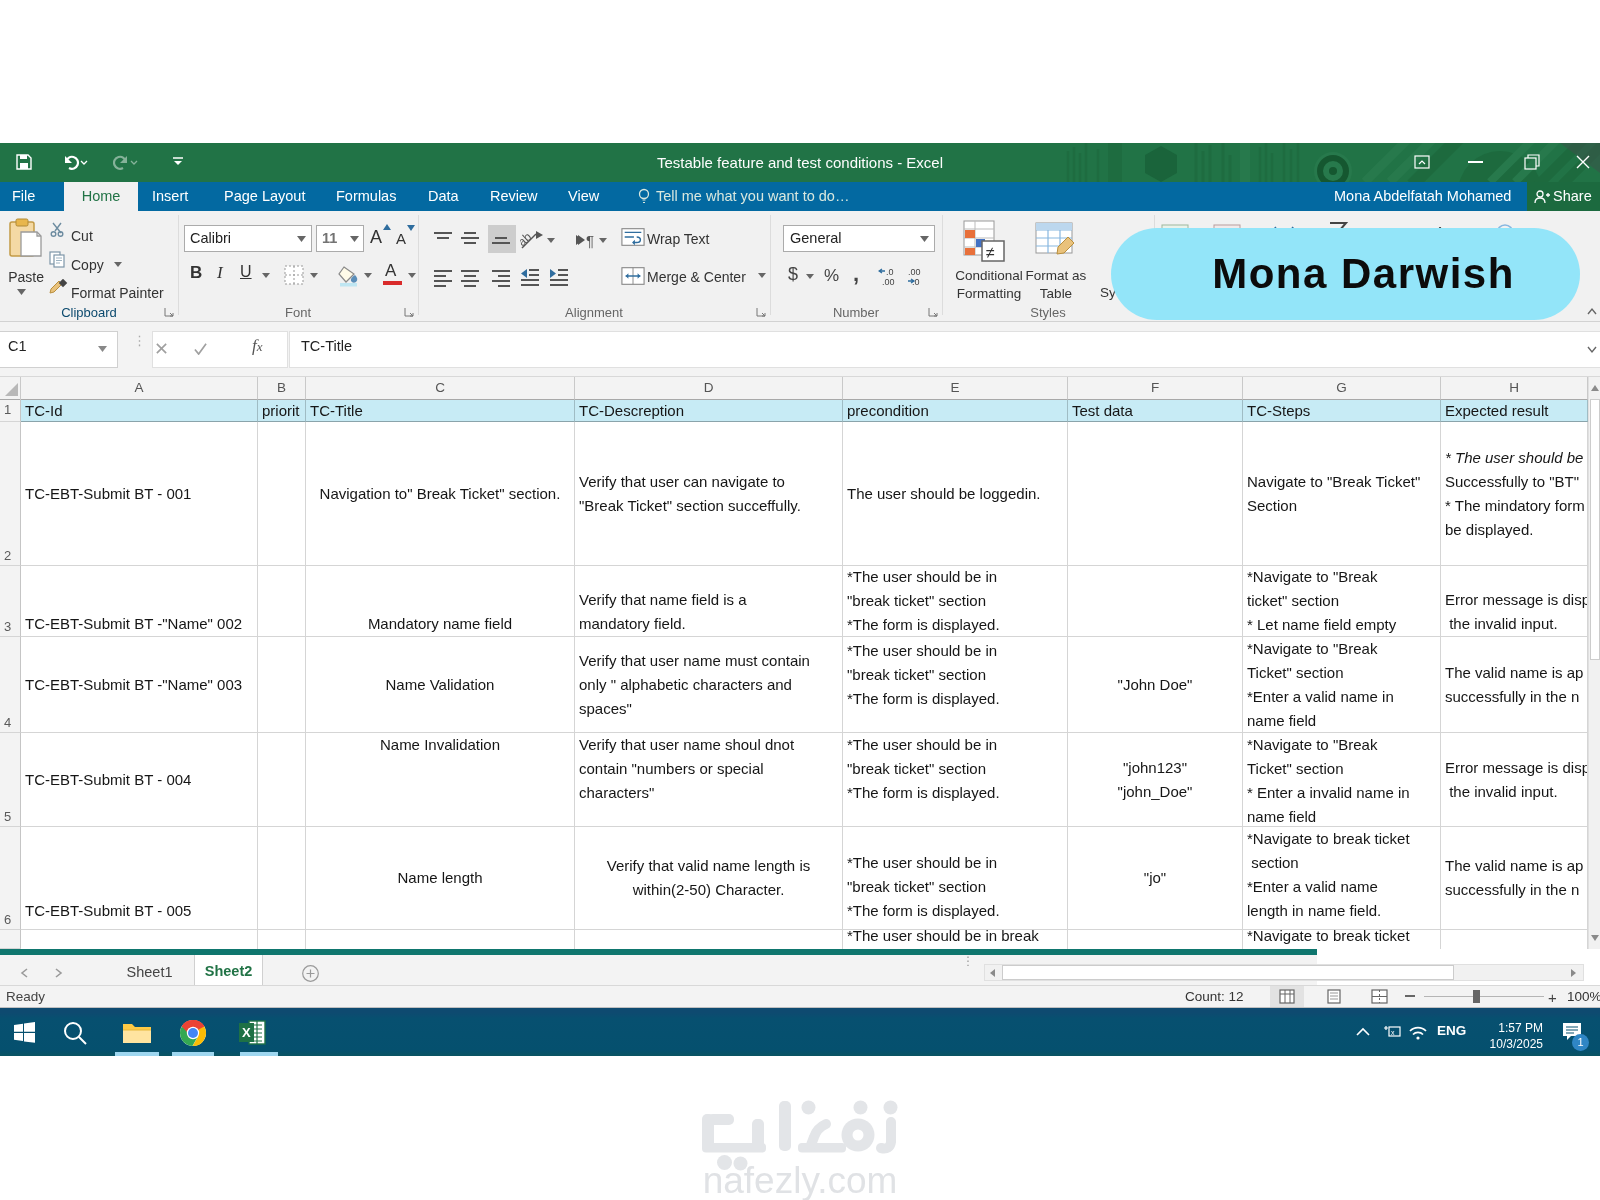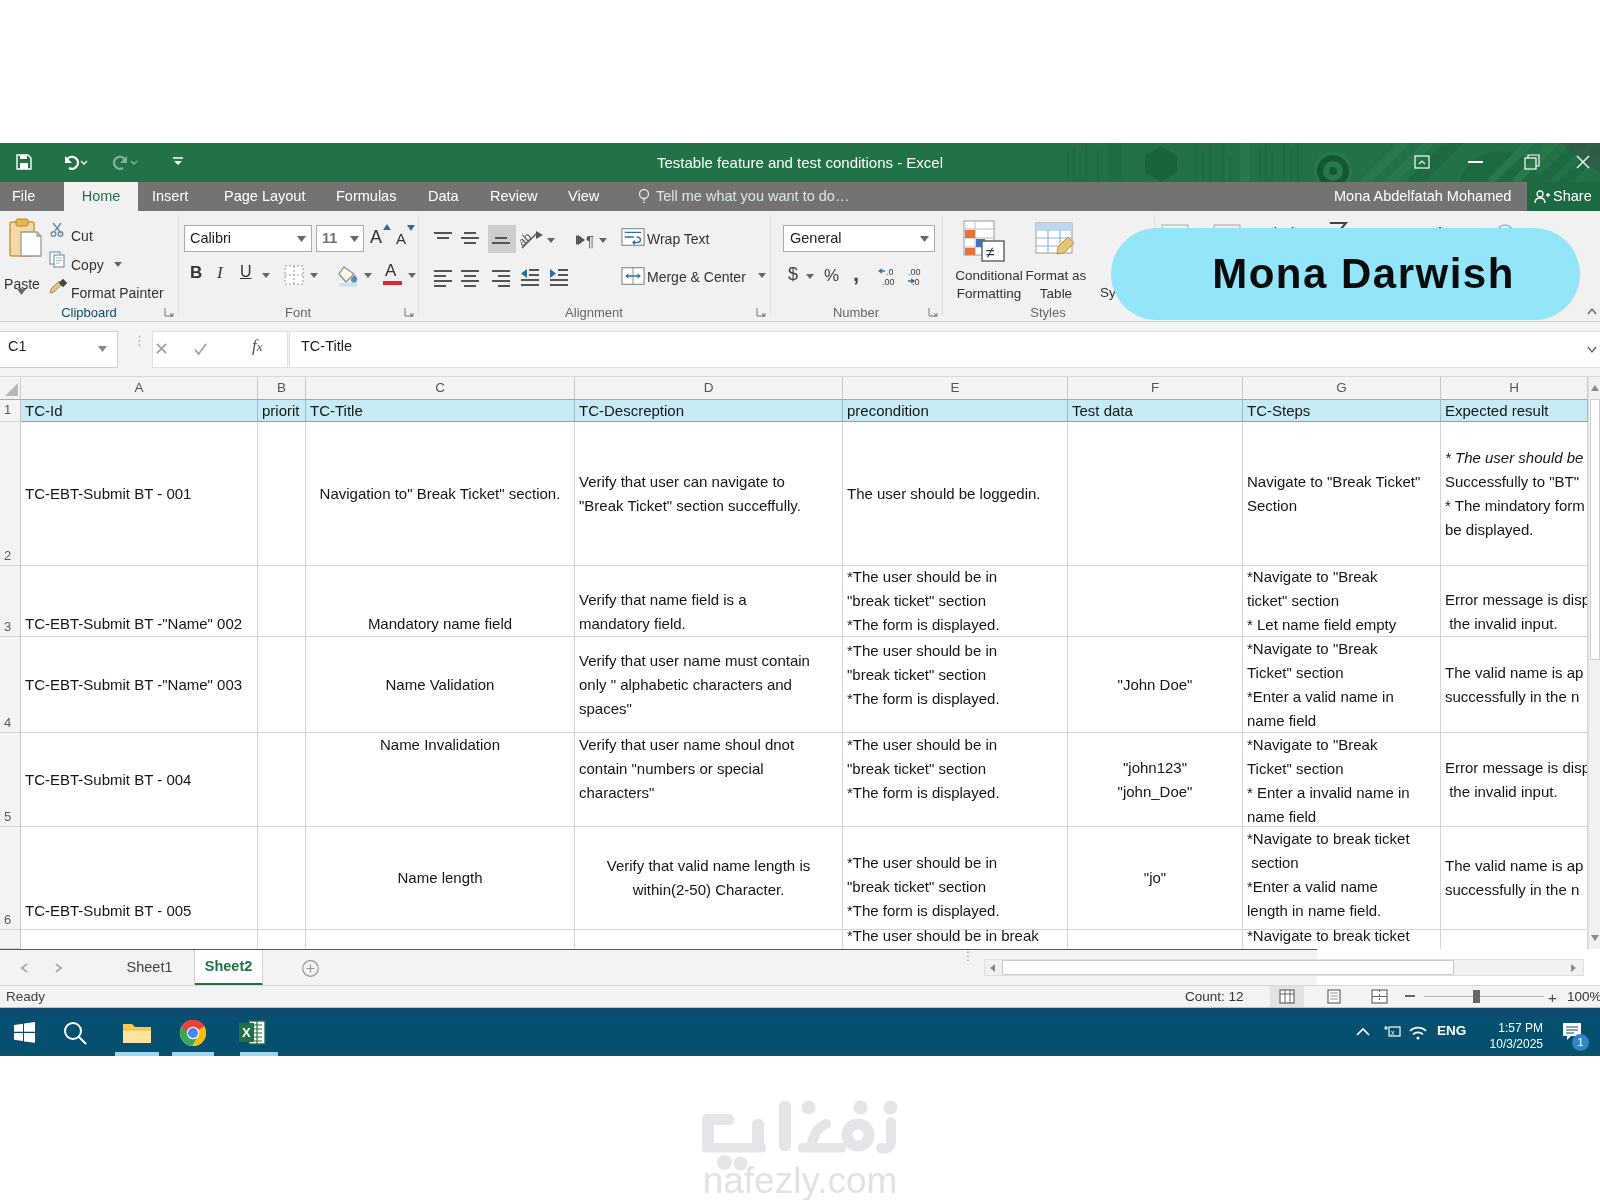--- a/index.html
+++ b/index.html
@@ -102,21 +102,21 @@
     <div class="abs" style="left:1468px;top:18px;width:15px;height:2px;background:#fff;"></div>
     <svg class="abs" style="left:1524px;top:11px;" width="16" height="16" viewBox="0 0 16 16">
       <rect x="1" y="4" width="11" height="11" fill="none" stroke="#fff" stroke-width="1.2"></rect>
       <path d="M4 4 v-3 h11 v11 h-3" fill="none" stroke="#fff" stroke-width="1.2"></path>
     </svg>
     <svg class="abs" style="left:1576px;top:12px;" width="14" height="14" viewBox="0 0 14 14">
       <path d="M1 1 L13 13 M13 1 L1 13" stroke="#fff" stroke-width="1.4"></path>
     </svg>
   </div>
 
-  <div class="abs" id="menurow" style="left:0;top:182px;width:1600px;height:29px;background:#737373;">
+  <div class="abs" id="menurow" style="left:0;top:182px;width:1600px;height:29px;background:#0369a1;">
     <div class="abs tabtxt" style="left:12px;top:6px;">File</div>
     <div class="abs" style="left:64px;top:0;width:74px;height:29px;background:#f1f1f1;color:#217346;font-size:14.5px;text-align:center;line-height:29px;">Home</div>
     <div class="abs tabtxt" style="left:152px;top:6px;">Insert</div>
     <div class="abs tabtxt" style="left:224px;top:6px;">Page Layout</div>
     <div class="abs tabtxt" style="left:336px;top:6px;">Formulas</div>
     <div class="abs tabtxt" style="left:428px;top:6px;">Data</div>
     <div class="abs tabtxt" style="left:490px;top:6px;">Review</div>
     <div class="abs tabtxt" style="left:568px;top:6px;">View</div>
     <svg class="abs" style="left:637px;top:6px;" width="14" height="17" viewBox="0 0 14 17">
       <circle cx="7" cy="6" r="4.5" fill="none" stroke="#d9e8df" stroke-width="1.3"></circle>
@@ -159,21 +159,21 @@
     <svg class="abs" style="left:928px;top:96px;" width="10" height="10" viewBox="0 0 10 10">
         <path d="M1 1 v8 h8 M6 6 l3 3 M6 9 h3 v-3" stroke="#777" fill="none" stroke-width="1"></path>
       </svg>
 
     <svg class="abs" style="left:8px;top:7px;" width="34" height="46" viewBox="0 0 34 46">
       <rect x="2" y="4" width="24" height="34" rx="2" fill="#f4d9a4" stroke="#c29a45" stroke-width="1.5"></rect>
       <rect x="8" y="1" width="12" height="7" rx="1.5" fill="#e8b64c" stroke="#b08a36" stroke-width="1"></rect>
       <path d="M13 14 h16 l4 4 v20 h-20 z" fill="#fff" stroke="#9a9a9a" stroke-width="1.3"></path>
       <path d="M29 14 v4 h4" fill="none" stroke="#9a9a9a" stroke-width="1.3"></path>
     </svg>
-    <div class="abs" style="left:0px;top:58px;width:44px;text-align:center;color:#333;font-size:14px;margin-top:7px;">Paste</div>
+    <div class="abs" style="left:0px;top:58px;width:44px;text-align:right;color:#333;font-size:14px;">Paste</div>
     <svg class="abs" style="left:17px;top:78px;" width="9" height="6" viewBox="0 0 9 6">
         <path d="M0 0 h9 l-4.5 6 z" fill="#666"></path>
       </svg>
 
     <svg class="abs" style="left:50px;top:11px;" width="17" height="15" viewBox="0 0 17 15">
       <path d="M3 1 L11 11 M11 1 L5 9" stroke="#6d8ca0" stroke-width="1.4" fill="none"></path>
       <circle cx="3.5" cy="12" r="2.3" fill="none" stroke="#6d8ca0" stroke-width="1.4"></circle>
       <circle cx="10.5" cy="12" r="2.3" fill="none" stroke="#6d8ca0" stroke-width="1.4"></circle>
     </svg>
     <div class="abs" style="left:71px;top:17px;color:#333;font-size:14px;">Cut</div>
@@ -525,21 +525,21 @@
           <span style="position:relative;top:-6px;">*The user should be in break</span>
         </div>
       <div class="cell vt" style="width:175px;border-bottom:none;"></div>
       <div class="cell vt" style="width:198px;border-bottom:none;">
           <span style="position:relative;top:-6px;">*Navigate to break ticket</span>
         </div>
       <div class="cell vt" style="width:147px;border-bottom:none;"></div>
     </div>
   </div>
 
-  <div class="abs" id="tabbar" style="left:0;top:949px;width:1317px;height:36px;background:#f3f3f3;border-top:1px solid #0f766e;">
+  <div class="abs" id="tabbar" style="left:0;top:949px;width:1317px;height:36px;background:#f3f3f3;border-top:6px solid #0f766e;">
     <svg class="abs" style="left:20px;top:13px;" width="8" height="10" viewBox="0 0 8 10">
         <path d="M7 1 L2 5 l5 4" fill="none" stroke="#9a9a9a" stroke-width="1.6"></path>
       </svg>
     <svg class="abs" style="left:55px;top:13px;" width="8" height="10" viewBox="0 0 8 10">
         <path d="M1 1 l5 4 -5 4" fill="none" stroke="#9a9a9a" stroke-width="1.6"></path>
       </svg>
     <div class="abs" style="left:105px;top:0;width:90px;height:36px;border-right:1px solid #d0d0d0;color:#444;font-size:14.5px;text-align:center;line-height:34px;">Sheet1</div>
     <div class="abs" style="left:195px;top:0;width:68px;height:36px;background:#fff;border-right:1px solid #d0d0d0;border-bottom:3px solid #217346;color:#217346;font-size:14.5px;font-weight:bold;text-align:center;line-height:32px;">Sheet2</div>
     <svg class="abs" style="left:302px;top:10px;" width="17" height="17" viewBox="0 0 17 17">
       <circle cx="8.5" cy="8.5" r="7.8" fill="none" stroke="#9a9a9a" stroke-width="1.2"></circle>

